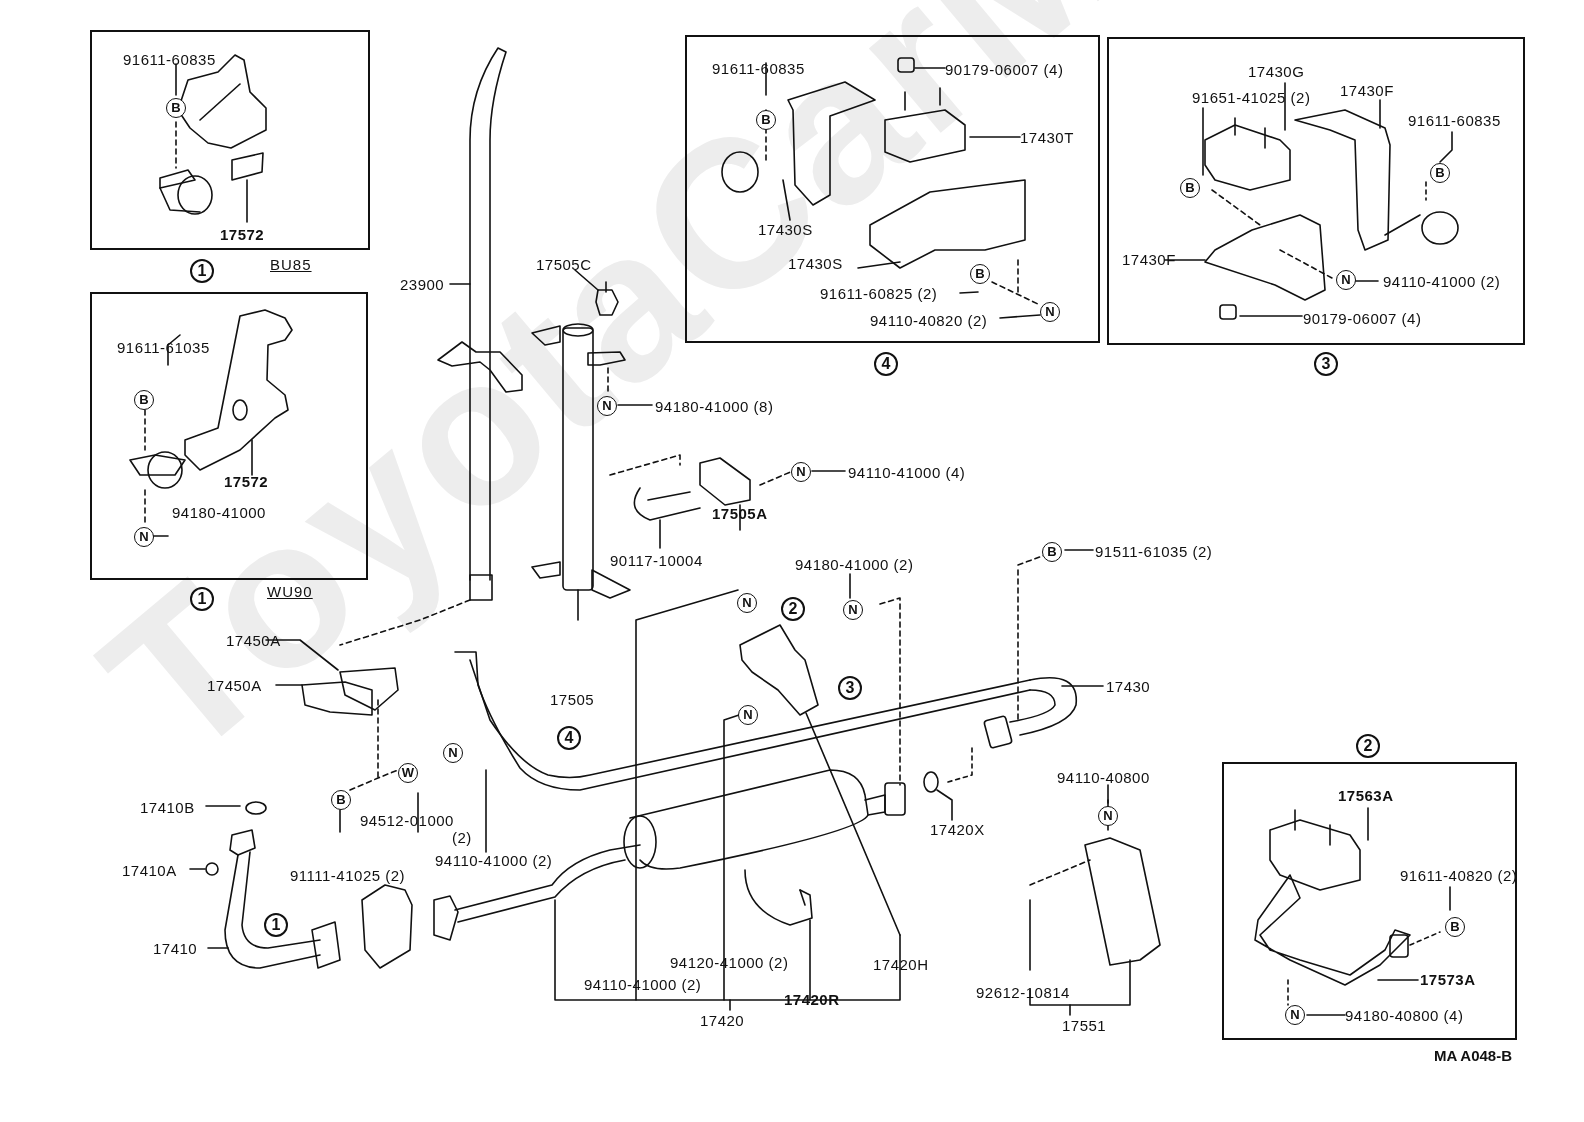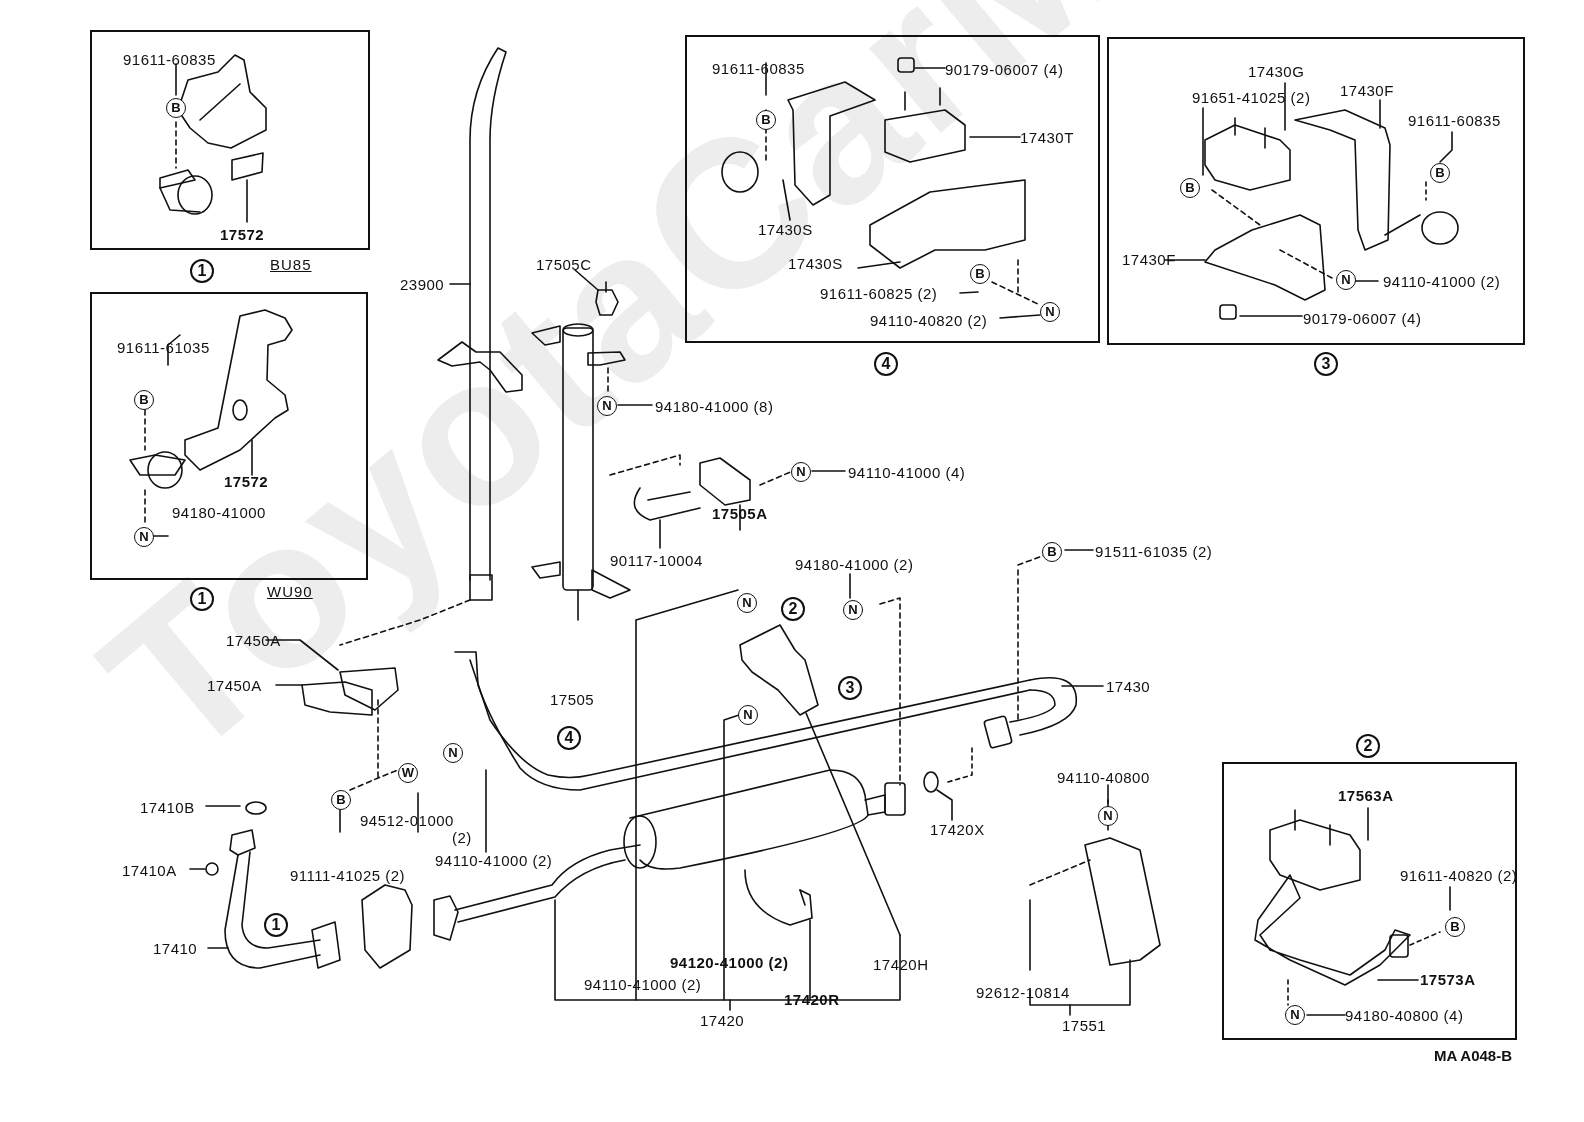--- a/index.html
+++ b/index.html
@@ -281,21 +281,21 @@
 <span class="sym" style="left:331px;top:790px;">B</span>
 <span class="lbl" style="left:360px;top:813px;">94512-01000</span>
 <span class="lbl" style="left:452px;top:830px;">(2)</span>
 <span class="lbl" style="left:290px;top:852px;margin-top:16px;">91111-41025 (2)</span>
 <span class="lbl" style="left:435px;top:853px;">94110-41000 (2)</span>
 <span class="lbl" style="left:122px;top:863px;">17410A</span>
 <span class="circ" style="left:264px;top:913px;">1</span>
 <span class="lbl" style="left:153px;top:941px;">17410</span>
 <span class="lbl" style="left:1057px;top:770px;">94110-40800</span>
 <span class="sym" style="left:1098px;top:806px;">N</span>
-<span class="lbl" style="left:670px;top:955px;font-weight:bold;">94120-41000 (2)</span>
+<span class="lbl" style="left:670px;top:955px;">94120-41000 (2)</span>
 <span class="lbl" style="left:873px;top:957px;">17420H</span>
 <span class="lbl" style="left:584px;top:977px;">94110-41000 (2)</span>
 <span class="lbl bold" style="left:784px;top:976px;margin-top:16px;">17420R</span>
 <span class="lbl" style="left:700px;top:1013px;">17420</span>
 <span class="lbl" style="left:976px;top:985px;">92612-10814</span>
 <span class="lbl" style="left:1050px;top:1018px;margin-left:12px;">17551</span>
 
 <span class="code">MA A048-B</span>
 
 </body></html>

